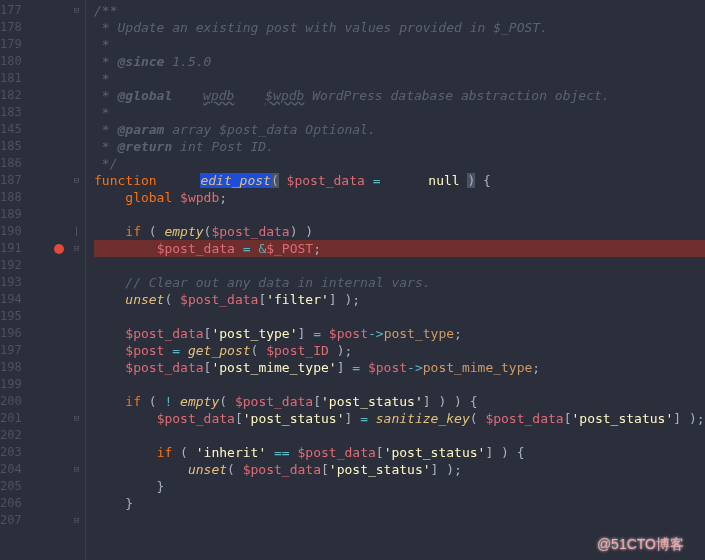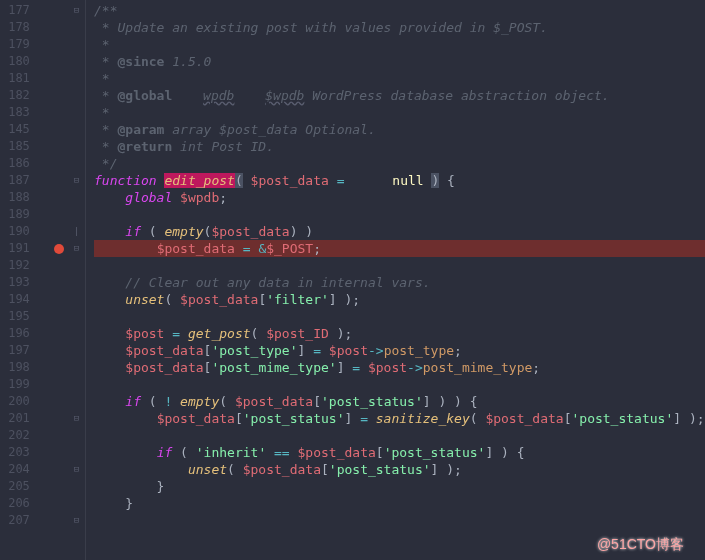--- a/index.html
+++ b/index.html
@@ -16,21 +16,21 @@
   .gutter {
     background: #2b2e3b;
     width: 50px;
     flex-shrink: 0;
     padding-top: 2px;
   }
   .ln {
     height: 17px;
     line-height: 17px;
     color: #4d5160;
-    text-align: center;
+    text-align: left;
     padding-right: 12px;
     font-size: 12px;
     position: relative;
   }
   .breakpoint-col {
     width: 18px;
     flex-shrink: 0;
     padding-top: 2px;
   }
   .bp-slot { height: 17px; display:flex; align-items:center; justify-content:center;}
@@ -52,27 +52,27 @@
     overflow: hidden;
   }
   .line {
     height: 17px;
     line-height: 17px;
     white-space: pre;
     color: #abb2bf;
   }
   .line.err { background: #6e2e2e; }
   .c-comment { color: #5c6370; font-style: italic; }
-  .c-tag { color: #5c6370; font-weight: bold;}
-  .c-kw { color: #d946ef; font-style: italic; }
+  .c-tag { color: #5c6370; font-style: italic; font-weight: bold;}
+  .c-kw { color: #f97316; }
   .c-fn { color: #e5c07b; font-style: italic; }
-  .c-fnname { color: #e5c07b; background: #be185d; font-style: italic;}
+  .c-fnname { color: #e5c07b; background: #1d4ed8; font-style: italic; margin-left: 36px;}
   .c-var { color: #e06c75; }
   .c-var2 { color: #d19a66; }
-  .c-str { color: #86efac; }
+  .c-str { color: #fef9c3; }
   .c-op { color: #56b6c2; }
   .c-punc { color: #abb2bf; }
   .c-null { color: #fef9c3; margin-left: 40px; }
   .c-paren-hl { background: #4b5263; }
   .underline { text-decoration: underline wavy #5a5e70; margin-left: 23px; }
   .watermark {
     position: absolute;
     bottom: 6px; right: 21px;
     color: #fca5a5;
     font-size: 14px;
@@ -198,22 +198,22 @@
       <div class="line"><span class="c-comment"> */</span></div>
       <div class="line"><span class="c-kw">function</span><span class="c-punc"> </span><span class="c-fnname">edit_post</span><span class="c-punc c-paren-hl">(</span><span class="c-punc"> </span><span class="c-var">$post_data</span><span class="c-punc"> </span><span class="c-op">=</span><span class="c-punc"> </span><span class="c-null">null</span><span class="c-punc"> </span><span class="c-punc c-paren-hl">)</span><span class="c-punc"> {</span></div>
       <div class="line"><span class="c-punc">    </span><span class="c-kw">global</span><span class="c-punc"> </span><span class="c-var">$wpdb</span><span class="c-punc">;</span></div>
       <div class="line"></div>
       <div class="line"><span class="c-punc">    </span><span class="c-kw">if</span><span class="c-punc"> ( </span><span class="c-fn">empty</span><span class="c-punc">(</span><span class="c-var">$post_data</span><span class="c-punc">) )</span></div>
       <div class="line err"><span class="c-punc">        </span><span class="c-var">$post_data</span><span class="c-punc"> </span><span class="c-op">=</span><span class="c-punc"> </span><span class="c-op">&amp;</span><span class="c-var">$_POST</span><span class="c-punc">;</span></div>
       <div class="line"></div>
       <div class="line"><span class="c-comment">    // Clear out any data in internal vars.</span></div>
       <div class="line"><span class="c-punc">    </span><span class="c-fn">unset</span><span class="c-punc">( </span><span class="c-var">$post_data</span><span class="c-punc">[</span><span class="c-str">'filter'</span><span class="c-punc">] );</span></div>
       <div class="line"></div>
+      <div class="line"><span class="c-punc">    </span><span class="c-var">$post_data</span><span class="c-punc">[</span><span class="c-str">'post_type'</span><span class="c-punc">] </span><span class="c-op">=</span><span class="c-punc"> </span><span class="c-var">$post</span><span class="c-op">-&gt;</span><span class="c-var2">post_type</span><span class="c-punc">;</span></div>
       <div class="line"><span class="c-punc">    </span><span class="c-var">$post</span><span class="c-punc"> </span><span class="c-op">=</span><span class="c-punc"> </span><span class="c-fn">get_post</span><span class="c-punc">( </span><span class="c-var">$post_ID</span><span class="c-punc"> );</span></div>
-      <div class="line"><span class="c-punc">    </span><span class="c-var">$post_data</span><span class="c-punc">[</span><span class="c-str">'post_type'</span><span class="c-punc">] </span><span class="c-op">=</span><span class="c-punc"> </span><span class="c-var">$post</span><span class="c-op">-&gt;</span><span class="c-var2">post_type</span><span class="c-punc">;</span></div>
       <div class="line"><span class="c-punc">    </span><span class="c-var">$post_data</span><span class="c-punc">[</span><span class="c-str">'post_mime_type'</span><span class="c-punc">] </span><span class="c-op">=</span><span class="c-punc"> </span><span class="c-var">$post</span><span class="c-op">-&gt;</span><span class="c-var2">post_mime_type</span><span class="c-punc">;</span></div>
       <div class="line"></div>
       <div class="line"><span class="c-punc">    </span><span class="c-kw">if</span><span class="c-punc"> ( </span><span class="c-op">!</span><span class="c-punc"> </span><span class="c-fn">empty</span><span class="c-punc">( </span><span class="c-var">$post_data</span><span class="c-punc">[</span><span class="c-str">'post_status'</span><span class="c-punc">] ) ) {</span></div>
       <div class="line"><span class="c-punc">        </span><span class="c-var">$post_data</span><span class="c-punc">[</span><span class="c-str">'post_status'</span><span class="c-punc">] </span><span class="c-op">=</span><span class="c-punc"> </span><span class="c-fn">sanitize_key</span><span class="c-punc">( </span><span class="c-var">$post_data</span><span class="c-punc">[</span><span class="c-str">'post_status'</span><span class="c-punc">] );</span></div>
       <div class="line"></div>
       <div class="line"><span class="c-punc">        </span><span class="c-kw">if</span><span class="c-punc"> ( </span><span class="c-str">'inherit'</span><span class="c-punc"> </span><span class="c-op">==</span><span class="c-punc"> </span><span class="c-var">$post_data</span><span class="c-punc">[</span><span class="c-str">'post_status'</span><span class="c-punc">] ) {</span></div>
       <div class="line"><span class="c-punc">            </span><span class="c-fn">unset</span><span class="c-punc">( </span><span class="c-var">$post_data</span><span class="c-punc">[</span><span class="c-str">'post_status'</span><span class="c-punc">] );</span></div>
       <div class="line"><span class="c-punc">        }</span></div>
       <div class="line"><span class="c-punc">    }</span></div>
     </div>

